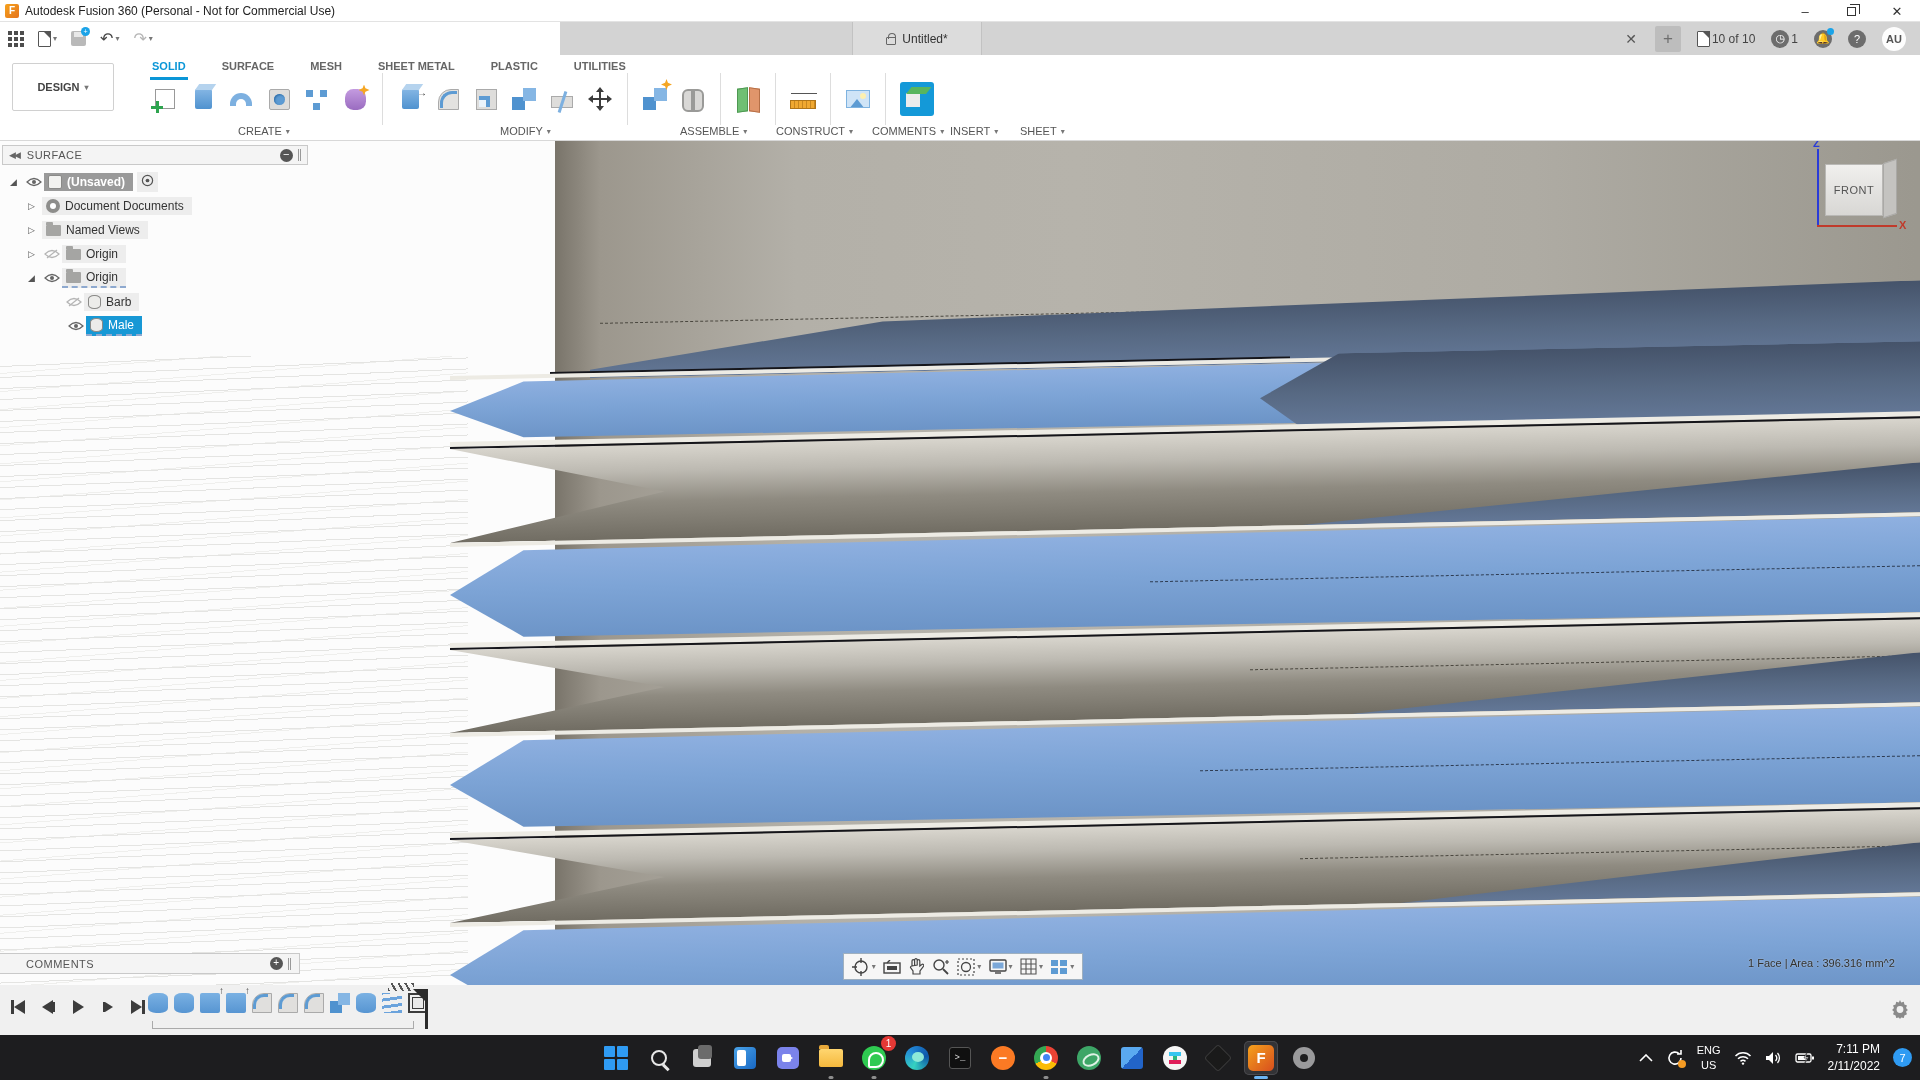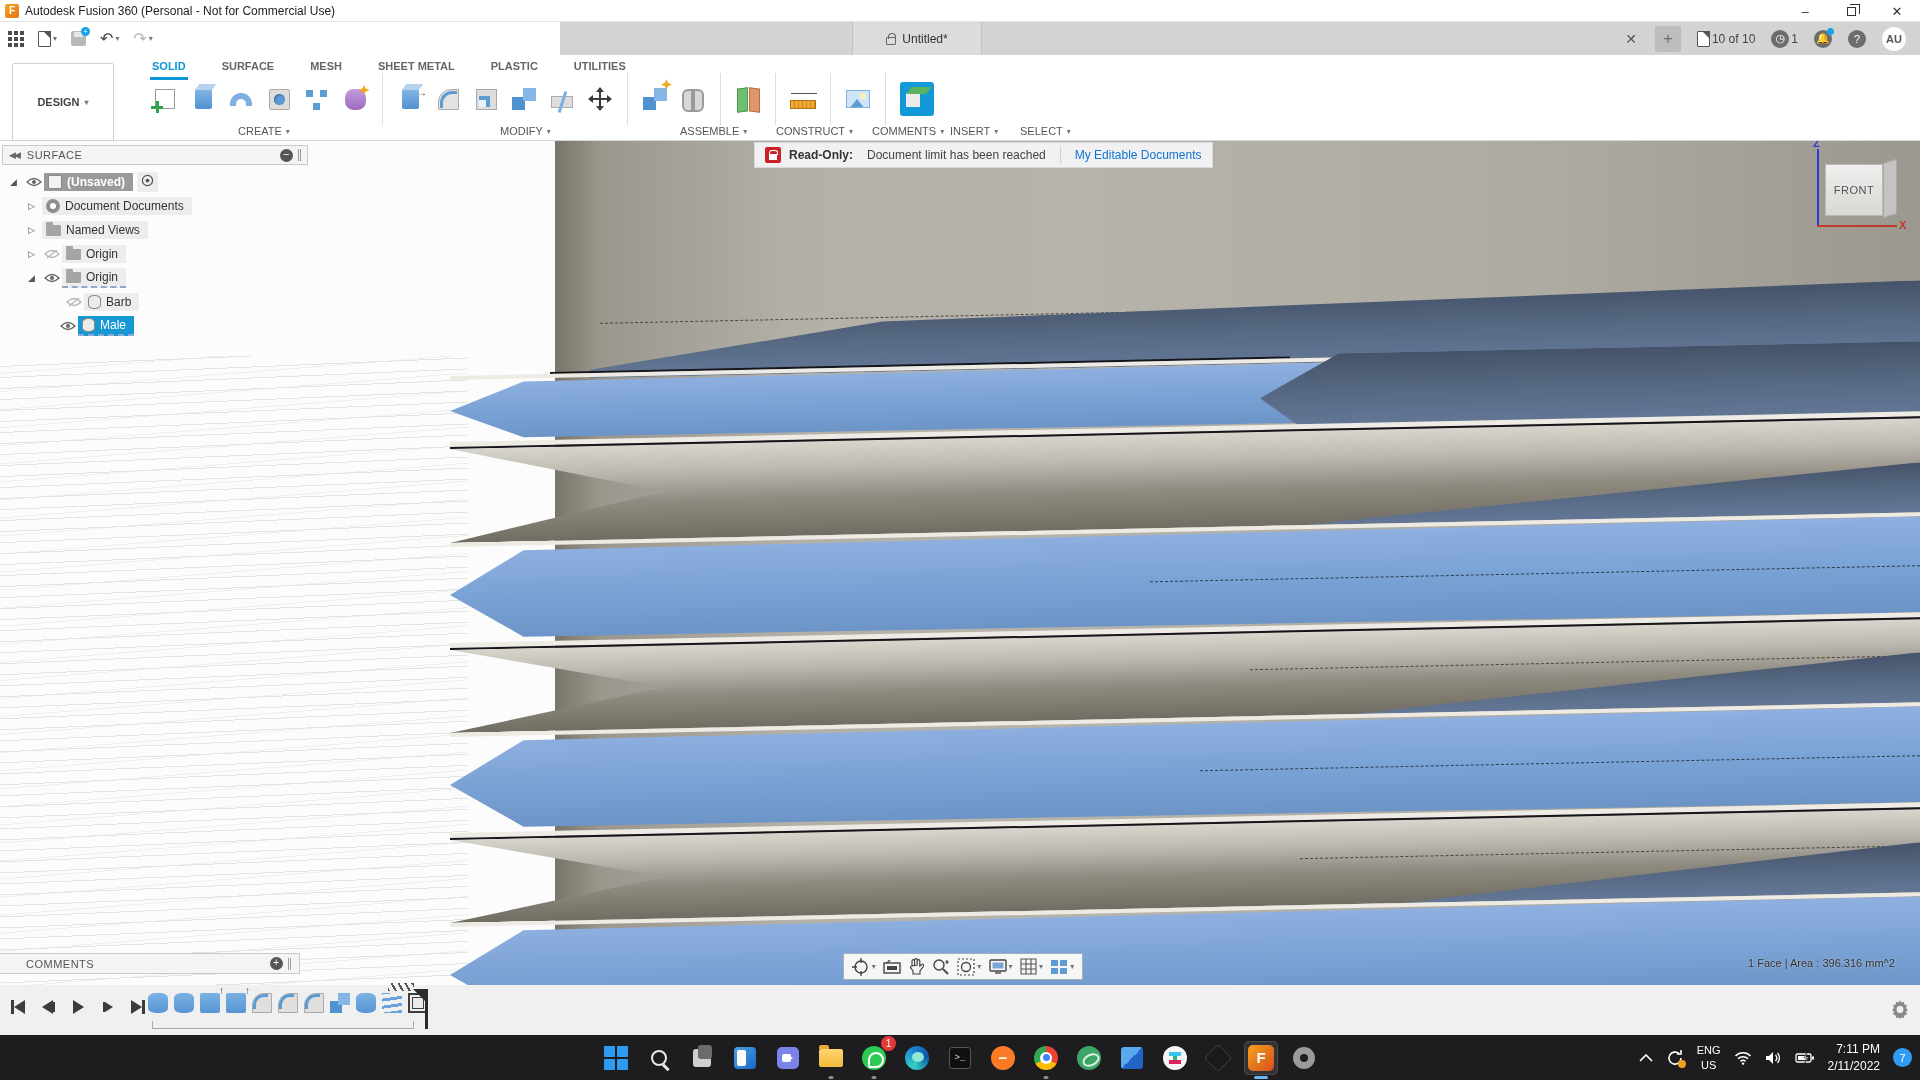--- a/index.html
+++ b/index.html
@@ -35,21 +35,21 @@
   #appbar .rightpane { position:absolute; right:0; top:0; height:33px; display:flex; align-items:center; gap:16px; padding-right:14px; }
   .tabclose { color:#555; font-size:14px; margin-right:2px; }
   .newtab { width:26px; height:26px; background:#bdbdbd; border-radius:2px; color:#6e6e6e; font-size:17px; display:flex; align-items:center; justify-content:center; }
   .cnt { font-size:12px; color:#444; }
   .circ-ico { width:18px; height:18px; border-radius:50%; background:#6d6d6d; color:#fff; font-size:11px; display:flex; align-items:center; justify-content:center; position:relative; }
   .bell-dot { position:absolute; right:-2px; top:-2px; width:7px; height:7px; border-radius:50%; background:#1aa3e8; }
   .avatar { width:24px; height:24px; border-radius:50%; background:#fdfdfd; color:#555; font-size:11px; font-weight:bold; display:flex; align-items:center; justify-content:center; }
 
   
   #ribbon { position:absolute; left:0; top:55px; width:1920px; height:86px; background:#fff; border-bottom:1px solid #d8d8d8; }
-  #ws-box { position:absolute; left:12px; top:8px; width:102px; height:78px; border:1px solid #d0d0d0; border-radius:2px; display:flex; align-items:center; justify-content:center; gap:5px; font-size:11px; font-weight:bold; color:#444; background:#fff; }
+  #ws-box { position:absolute; left:12px; top:8px; width:102px; height:48px; border:1px solid #d0d0d0; border-radius:2px; display:flex; align-items:center; justify-content:center; gap:5px; font-size:11px; font-weight:bold; color:#444; background:#fff; }
   .rtabs { position:absolute; left:150px; top:2px; display:flex; gap:32px; }
   .rtab { font-size:11px; font-weight:bold; color:#666; padding:3px 2px 5px; }
   .rtab.active { color:#0a96d7; border-bottom:3px solid #0a96d7; }
   .ric-row { position:absolute; left:146px; top:22px; height:44px; display:flex; align-items:center; }
   .rsep { width:1px; height:52px; background:#ddd; margin:0 8px; }
   .glabel { position:absolute; top:70px; font-size:11px; color:#555; display:flex; gap:4px; align-items:center; white-space:nowrap; }
   .ri { position:relative; width:30px; height:40px; margin:0 4px; display:flex; align-items:center; justify-content:center; }
   .bluebox { width:17px; height:20px; background:linear-gradient(#85b6e4,#4f92cf); border-radius:2px; position:relative; }
   .bluebox::before { content:""; position:absolute; left:0; top:-5px; width:17px; height:6px; background:#b5d3ee; transform:skewX(-35deg); transform-origin:left bottom; }
   .ri-sk { width:20px; height:20px; border:1px solid #999; position:relative; }
@@ -405,21 +405,21 @@
     </span>
   <span class="glabel" style="left:872px;">
       <span>COMMENTS</span>
       <span class="caret">▾</span>
     </span>
   <span class="glabel" style="left:950px;">
       <span>INSERT</span>
       <span class="caret">▾</span>
     </span>
   <span class="glabel" style="left:1020px;">
-      <span>SELECT</span>
+      <span>SHEET</span>
       <span class="caret">▾</span>
     </span>
 </div>
 
 <div id="viewport">
   <div id="stripes"></div>
 
   <div id="model">
     <div id="mskew">
       <div class="m-base abs"></div>
@@ -453,27 +453,20 @@
       <div class="abs flank" style="left:0;top:699px;width:1470px;height:83px;background:linear-gradient(to bottom,#d8d5cd 0,#bcb9b1 28%,#8f8b81 60%,#716d63 100%);"></div>
       <div class="abs dash" style="left:850px;top:735px;width:620px;"></div>
 
       <div class="abs slate" style="left:950px;top:732px;width:520px;height:50px;clip-path:polygon(0 100%,100% 0,100% 100%);"></div>
       <div class="abs white-edge" style="left:0;top:782px;width:1470px;height:4px;"></div>
       <div class="abs blue-band" style="left:0;top:786px;width:1470px;height:96px;"></div>
 
     </div>
   </div>
 
-  <div id="banner">
-    <span class="banner-lock"></span>
-    <span class="bt">Read-Only:</span>
-    <span class="bm">Document limit has been reached</span>
-    <span class="bsep"></span>
-    <span class="bl">My Editable Documents</span>
-  </div>
 
   <div id="browser">
     <div id="browser-hd">
       <span class="hd-arrows">◀◀</span>
       <span>SURFACE</span>
       <span class="minus-circ">−</span>
       <span class="grip"></span>
     </div>
     <div class="trow" style="left:8px;top:26px;">
       <span class="twist">◢</span>
@@ -537,21 +530,21 @@
           <svg width="16" height="10" viewBox="0 0 16 10">
             <path d="M1 5Q8 -2 15 5Q8 12 1 5Z" fill="none" stroke="#b5b5b5" stroke-width="1.2"></path>
             <line x1="3" y1="9" x2="13" y2="1" stroke="#b5b5b5" stroke-width="1.2"></line>
           </svg>
         </span>
       <span class="chip">
         <span class="cyl-g"></span>
         <span>Barb</span>
       </span>
     </div>
-    <div class="trow" style="left:56px;top:170px;">
+    <div class="trow" style="left:64px;top:170px;">
       <span class="eye">
           <svg width="16" height="10" viewBox="0 0 16 10">
             <path d="M1 5Q8 -2 15 5Q8 12 1 5Z" fill="none" stroke="#666" stroke-width="1.2"></path>
             <circle cx="8" cy="5" r="2" fill="#666"></circle>
           </svg>
         </span>
       <span class="chip sel-blue dashed">
         <span class="cyl-g"></span>
         <span>Male</span>
       </span>

